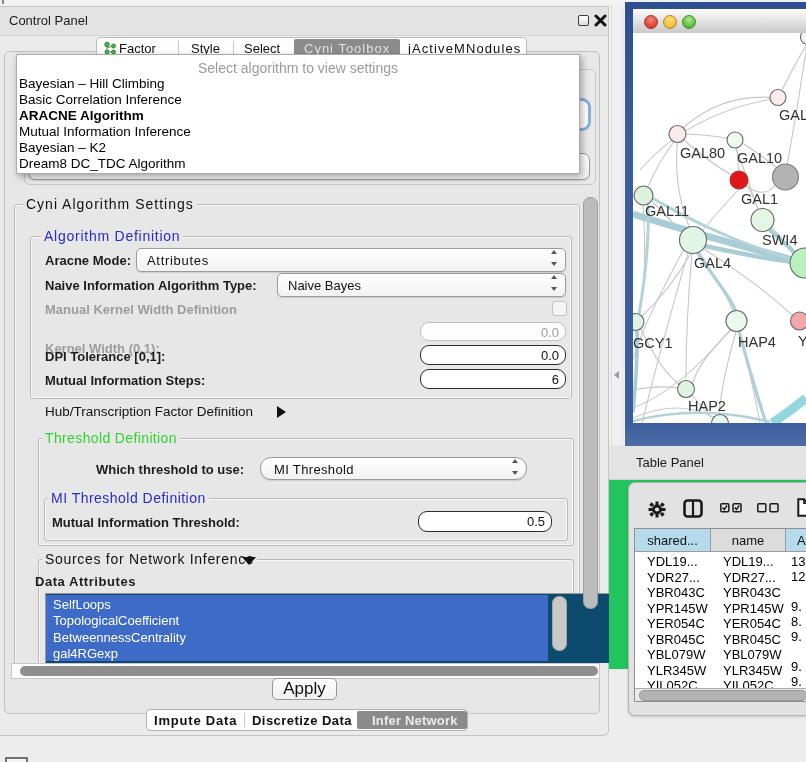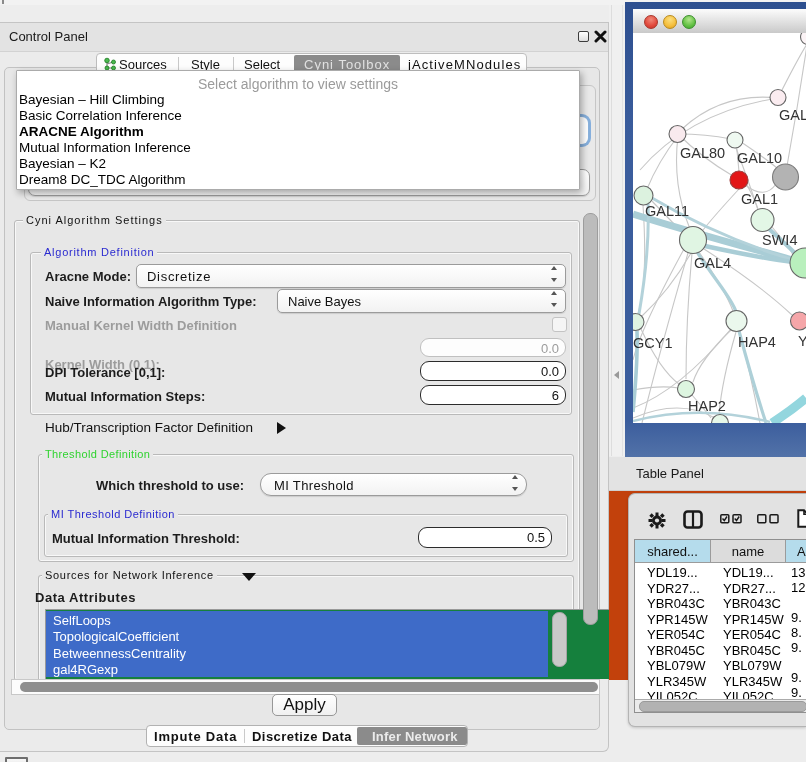--- a/index.html
+++ b/index.html
@@ -14,29 +14,29 @@
 .combo{position:absolute;border:1px solid #9b9b9b;border-radius:5px;
  background:linear-gradient(#ffffff,#f2f2f2);box-sizing:border-box;
  font-size:13px;color:#111;box-shadow:0 1px 1px rgba(0,0,0,0.12);}
 .combo .ar{position:absolute;right:8px;top:50%;width:0;height:0;}
 .arup{border-left:3.5px solid transparent;border-right:3.5px solid transparent;
  border-bottom:4.5px solid #555;margin-top:-10px;}
 .ardn{border-left:3.5px solid transparent;border-right:3.5px solid transparent;
  border-top:4.5px solid #555;margin-top:2px;}
 .etch{position:absolute;border:1px solid #b9b9b9;border-radius:3px;
  box-shadow:inset 0 0 0 1px rgba(255,255,255,0.7);}
-.ttl{position:absolute;font-size:11px;background:#e7e7e7;padding:0 3px;line-height:13px;}
+.ttl{position:absolute;font-size:14px;background:#e7e7e7;padding:0 3px;line-height:13px;}
 </style>
 </head>
 <body>
 
 <div class="abs" style="left:0;top:0;width:806px;height:5px;background:#f2f2f2;"></div>
 <div class="abs" style="left:2px;top:0;width:2px;height:4px;background:#8a8a8a;"></div>
 
-<div class="abs" id="cpwin" style="left:0;top:22px;width:609px;height:730px;background:#ebebeb;
+<div class="abs" id="cpwin" style="left:0;top:6px;width:609px;height:730px;background:#ebebeb;
  border:1px solid #c4c4c4;border-left:none;border-radius:0 0 6px 0;box-sizing:border-box;">
 
   <div class="abs" style="left:0;top:0;width:608px;height:28px;background:#e3e3e3;border-bottom:1px solid #d2d2d2;"></div>
   <div class="abs" style="left:9px;top:6px;font-size:13px;color:#1a1a1a;">Control Panel</div>
 
   <div class="abs" style="left:578px;top:8px;width:9px;height:9px;border:1.5px solid #3c3c3c;border-radius:2px;background:linear-gradient(#fff,#ddd);"></div>
 
   <svg class="abs" style="left:594px;top:6px;" width="13" height="14" viewBox="0 0 13 14">
    <path d="M2 3 L11 12 M11 3 L2 12" stroke="#111" stroke-width="3" stroke-linecap="round"></path>
   </svg>
@@ -54,38 +54,38 @@
     <div class="abs" style="left:197px;top:1px;width:106px;height:19px;background:#8b8b8b;border-radius:2px;"></div>
     <div class="abs" style="left:81px;top:3px;width:1px;height:14px;background:#c9c9c9;"></div>
     <div class="abs" style="left:136px;top:3px;width:1px;height:14px;background:#c9c9c9;"></div>
     <svg class="abs" style="left:6px;top:3px;" width="14" height="15" viewBox="0 0 14 15">
       <path d="M4 4 L4 11 M4 7 L10 5 M4 11 L10 11" stroke="#8a8a8a" stroke-width="1.2" fill="none"></path>
       <circle cx="4" cy="3.5" r="2.3" fill="#49b84e" stroke="#1c7a20" stroke-width="0.8"></circle>
       <circle cx="10.5" cy="5" r="2" fill="#49b84e" stroke="#1c7a20" stroke-width="0.8"></circle>
       <circle cx="10.5" cy="11" r="2" fill="#49b84e" stroke="#1c7a20" stroke-width="0.8"></circle>
       <circle cx="4" cy="11" r="2" fill="#49b84e" stroke="#1c7a20" stroke-width="0.8"></circle>
     </svg>
-    <div class="abs" style="left:22px;top:3px;font-size:13px;color:#111;">Sources</div>
+    <div class="abs" style="left:22px;top:3px;font-size:13px;color:#111;">Factor</div>
     <div class="abs" style="left:94px;top:3px;font-size:13px;color:#111;">Style</div>
     <div class="abs" style="left:147px;top:3px;font-size:13px;color:#111;">Select</div>
     <div class="abs" style="left:207px;top:3px;font-size:13px;color:#e2e2e2;letter-spacing:1px;">Cyni Toolbox</div>
     <div class="abs" style="left:311px;top:3px;font-size:13px;color:#111;letter-spacing:1.1px;">jActiveMNodules</div>
   </div>
 
   <div class="abs" id="scrollarea" style="left:11px;top:181px;width:589px;height:491px;">
 
     <div class="etch" style="left:3px;top:16px;width:564px;height:459px;"></div>
     <div class="ttl" style="left:12px;top:10px;color:#111;letter-spacing:1px;">Cyni Algorithm Settings</div>
 
     <div class="etch" style="left:19px;top:48px;width:540px;height:161px;"></div>
     <div class="ttl" style="left:30px;top:42px;color:#2a2ad0;letter-spacing:0.75px;">Algorithm Definition</div>
 
     <div class="lbl abs" style="left:34px;top:65px;">Aracne Mode:</div>
     <div class="combo" style="left:125px;top:60px;width:430px;height:24px;">
-      <span style="position:absolute;left:10px;top:4px;letter-spacing:0.7px;">Discretize</span>
+      <span style="position:absolute;left:10px;top:4px;letter-spacing:0.7px;">Attributes</span>
       <i class="ar arup"></i>
         <i class="ar ardn"></i>
     </div>
     <div class="lbl abs" style="left:34px;top:90px;">Naive Information Algorithm Type:</div>
     <div class="combo" style="left:266px;top:85px;width:289px;height:24px;">
       <span style="position:absolute;left:10px;top:4px;">Naive Bayes</span>
       <i class="ar arup"></i>
         <i class="ar ardn"></i>
     </div>
     <div class="lbl dis abs" style="left:34px;top:114px;">Manual Kernel Width Definition</div>
@@ -113,21 +113,21 @@
     <div class="etch" style="left:33px;top:310px;width:522px;height:41px;"></div>
     <div class="ttl" style="left:37px;top:304px;color:#2a2ad0;background:#e7e7e7;letter-spacing:0.48px;text-align:center;">MI Threshold Definition</div>
     <div class="lbl abs" style="left:41px;top:327px;">Mutual Information Threshold:</div>
     <div class="field" style="left:407px;top:323px;width:134px;height:21px;border:1.5px solid #2c2c2c;">0.5</div>
 
     <div class="etch" style="left:27px;top:371px;width:534px;height:104px;border-bottom:none;border-radius:3px 3px 0 0;"></div>
     <div class="ttl" style="left:31px;top:365px;color:#111;letter-spacing:0.7px;">Sources for Network Inference</div>
     <div class="abs" style="left:231px;top:369px;width:0;height:0;border-left:7px solid transparent;border-right:7px solid transparent;border-top:8px solid #111;"></div>
     <div class="lbl abs" style="left:24px;top:386px;letter-spacing:0.55px;">Data Attributes</div>
 
-    <div class="abs" style="left:34px;top:405px;width:629px;height:70px;background:#15803d;border:1px solid #999;border-bottom:none;box-sizing:border-box;overflow:hidden;">
+    <div class="abs" style="left:34px;top:405px;width:629px;height:70px;background:#0c4a6e;border:1px solid #999;border-bottom:none;box-sizing:border-box;overflow:hidden;">
       <div style="position:absolute;left:0;top:1px;width:502px;height:66px;background:#3e6bc8;"></div>
       <div class="abs" style="left:7px;top:3px;font-size:13px;color:#fff;line-height:16.3px;">SelfLoops<br>TopologicalCoefficient<br>BetweennessCentrality<br>gal4RGexp</div>
       <div class="abs" style="left:506px;top:2px;width:13px;height:53px;background:#c9c9c9;border:1px solid #a5a5a5;border-radius:7px;"></div>
     </div>
 
     <div class="abs" style="left:572px;top:9px;width:13px;height:410px;background:#bcbcbc;border:1px solid #9d9d9d;border-radius:7px;"></div>
 
     <div class="abs" style="left:0px;top:475px;width:589px;height:16px;background:#fcfcfc;border:1px solid #c8c8c8;box-sizing:border-box;"></div>
     <div class="abs" style="left:9px;top:478px;width:578px;height:10px;background:#8f8f8f;border-radius:5px;"></div>
   </div>
@@ -243,21 +243,21 @@
       <text x="762" y="245">SWI4</text>
       <text x="694" y="268">GAL4</text>
       <text x="633" y="348">GCY1</text>
       <text x="738" y="347">HAP4</text>
       <text x="798" y="346">Y</text>
       <text x="688" y="411">HAP2</text>
     </g>
   </svg>
 </div>
 
-<div class="abs" id="tablepanel" style="left:609px;top:457px;width:197px;height:223px;background:#c2410c;">
+<div class="abs" id="tablepanel" style="left:609px;top:446px;width:197px;height:223px;background:#22c55e;">
   <div class="abs" style="left:0;top:0;width:197px;height:33px;background:#e3e3e3;border-bottom:1px solid #cfcfcf;"></div>
   <div class="abs" style="left:27px;top:9px;font-size:13px;color:#1a1a1a;">Table Panel</div>
 
   <div class="abs" style="left:19px;top:36px;width:178px;height:234px;background:#e2e2e2;border:1px solid #b4b4b4;
    border-right:none;border-radius:7px 0 0 7px;box-sizing:border-box;box-shadow:0 1px 3px rgba(0,0,0,0.18);">
 
     <svg class="abs" style="left:19px;top:18px;" width="18" height="17" viewBox="0 0 18 17">
       <g fill="#1a1a1a">
         <circle cx="9" cy="8.5" r="5"></circle>
         <rect x="7.5" y="0.5" width="3" height="4"></rect>

